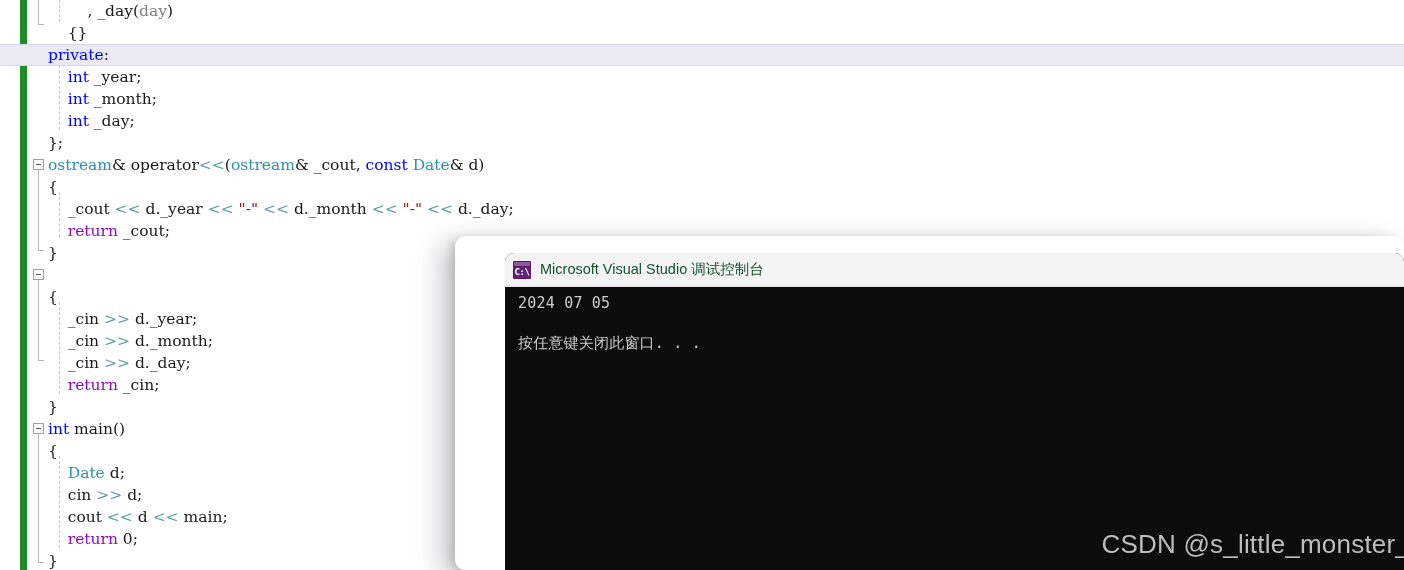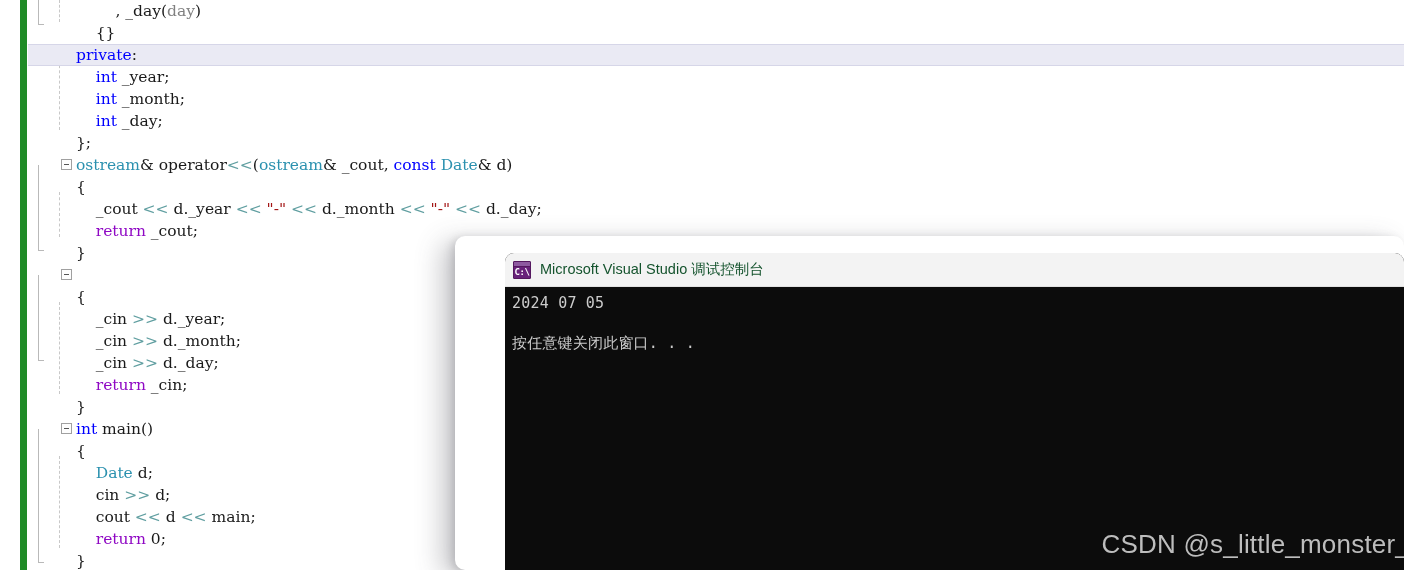--- a/index.html
+++ b/index.html
@@ -35,21 +35,20 @@
     width: 1404px;
   }
   .code-line {
     position: relative;
     height: 22px;
     line-height: 22px;
     white-space: pre;
     font-family: "DejaVu Serif", "Liberation Serif", serif;
     font-size: 15.5px;
     color: #1a1a1a;
-    margin-left: 28px;
   }
   .code-line.current {
     background: #eaeaf4;
     box-shadow: inset 0 1px 0 #d6d6e8, inset 0 -1px 0 #d6d6e8;
     text-decoration: underline;
   }
   .code-text {
     position: absolute;
     left: 48px; top: 0;
   }
@@ -161,21 +160,21 @@
   }
   #console-title-text {
     font-family: "Liberation Sans", "DejaVu Sans", sans-serif;
     font-size: 14.5px;
     color: #14532d;
   }
   #console-body {
     position: relative;
     height: 283px;
     background: #0c0c0c;
-    padding: 6px 0 0 7px;
+    padding: 6px 0 0 13px;
     box-sizing: border-box;
   }
   .console-line {
     font-family: "DejaVu Sans Mono", "Liberation Mono", monospace;
     font-size: 15px;
     line-height: 20px;
     color: #cccccc;
     white-space: pre;
     letter-spacing: 0.2px;
   }

